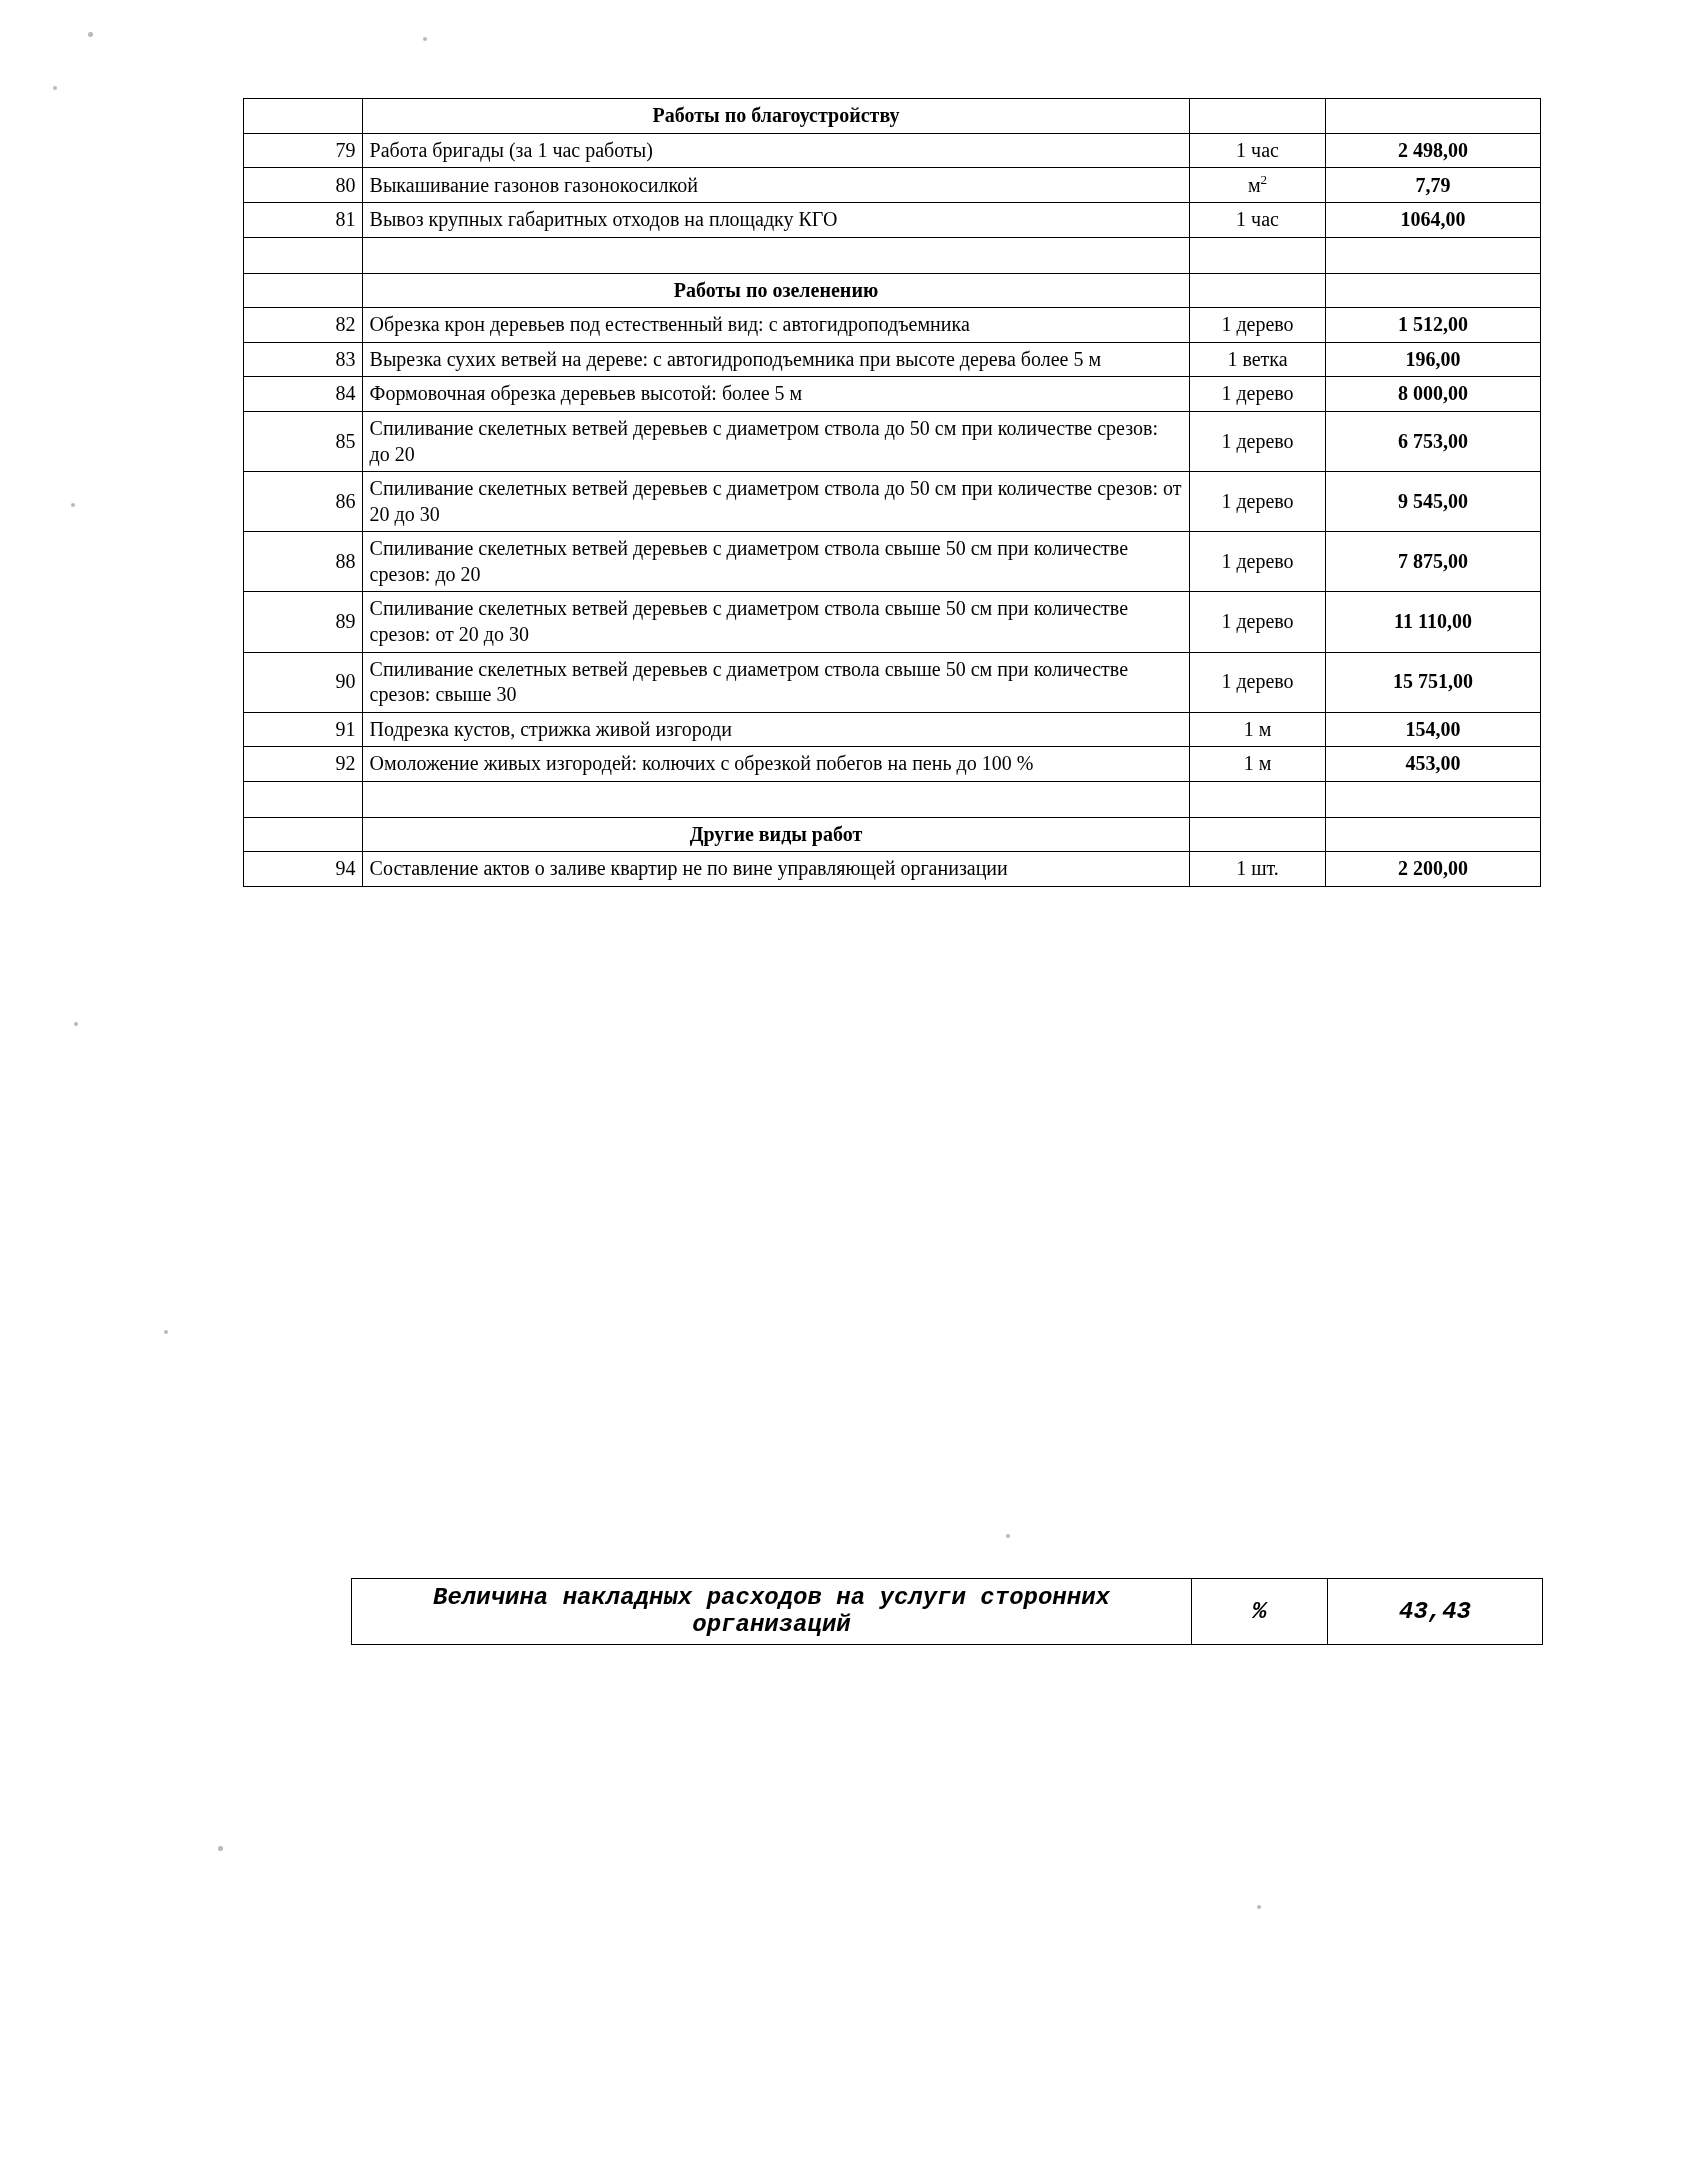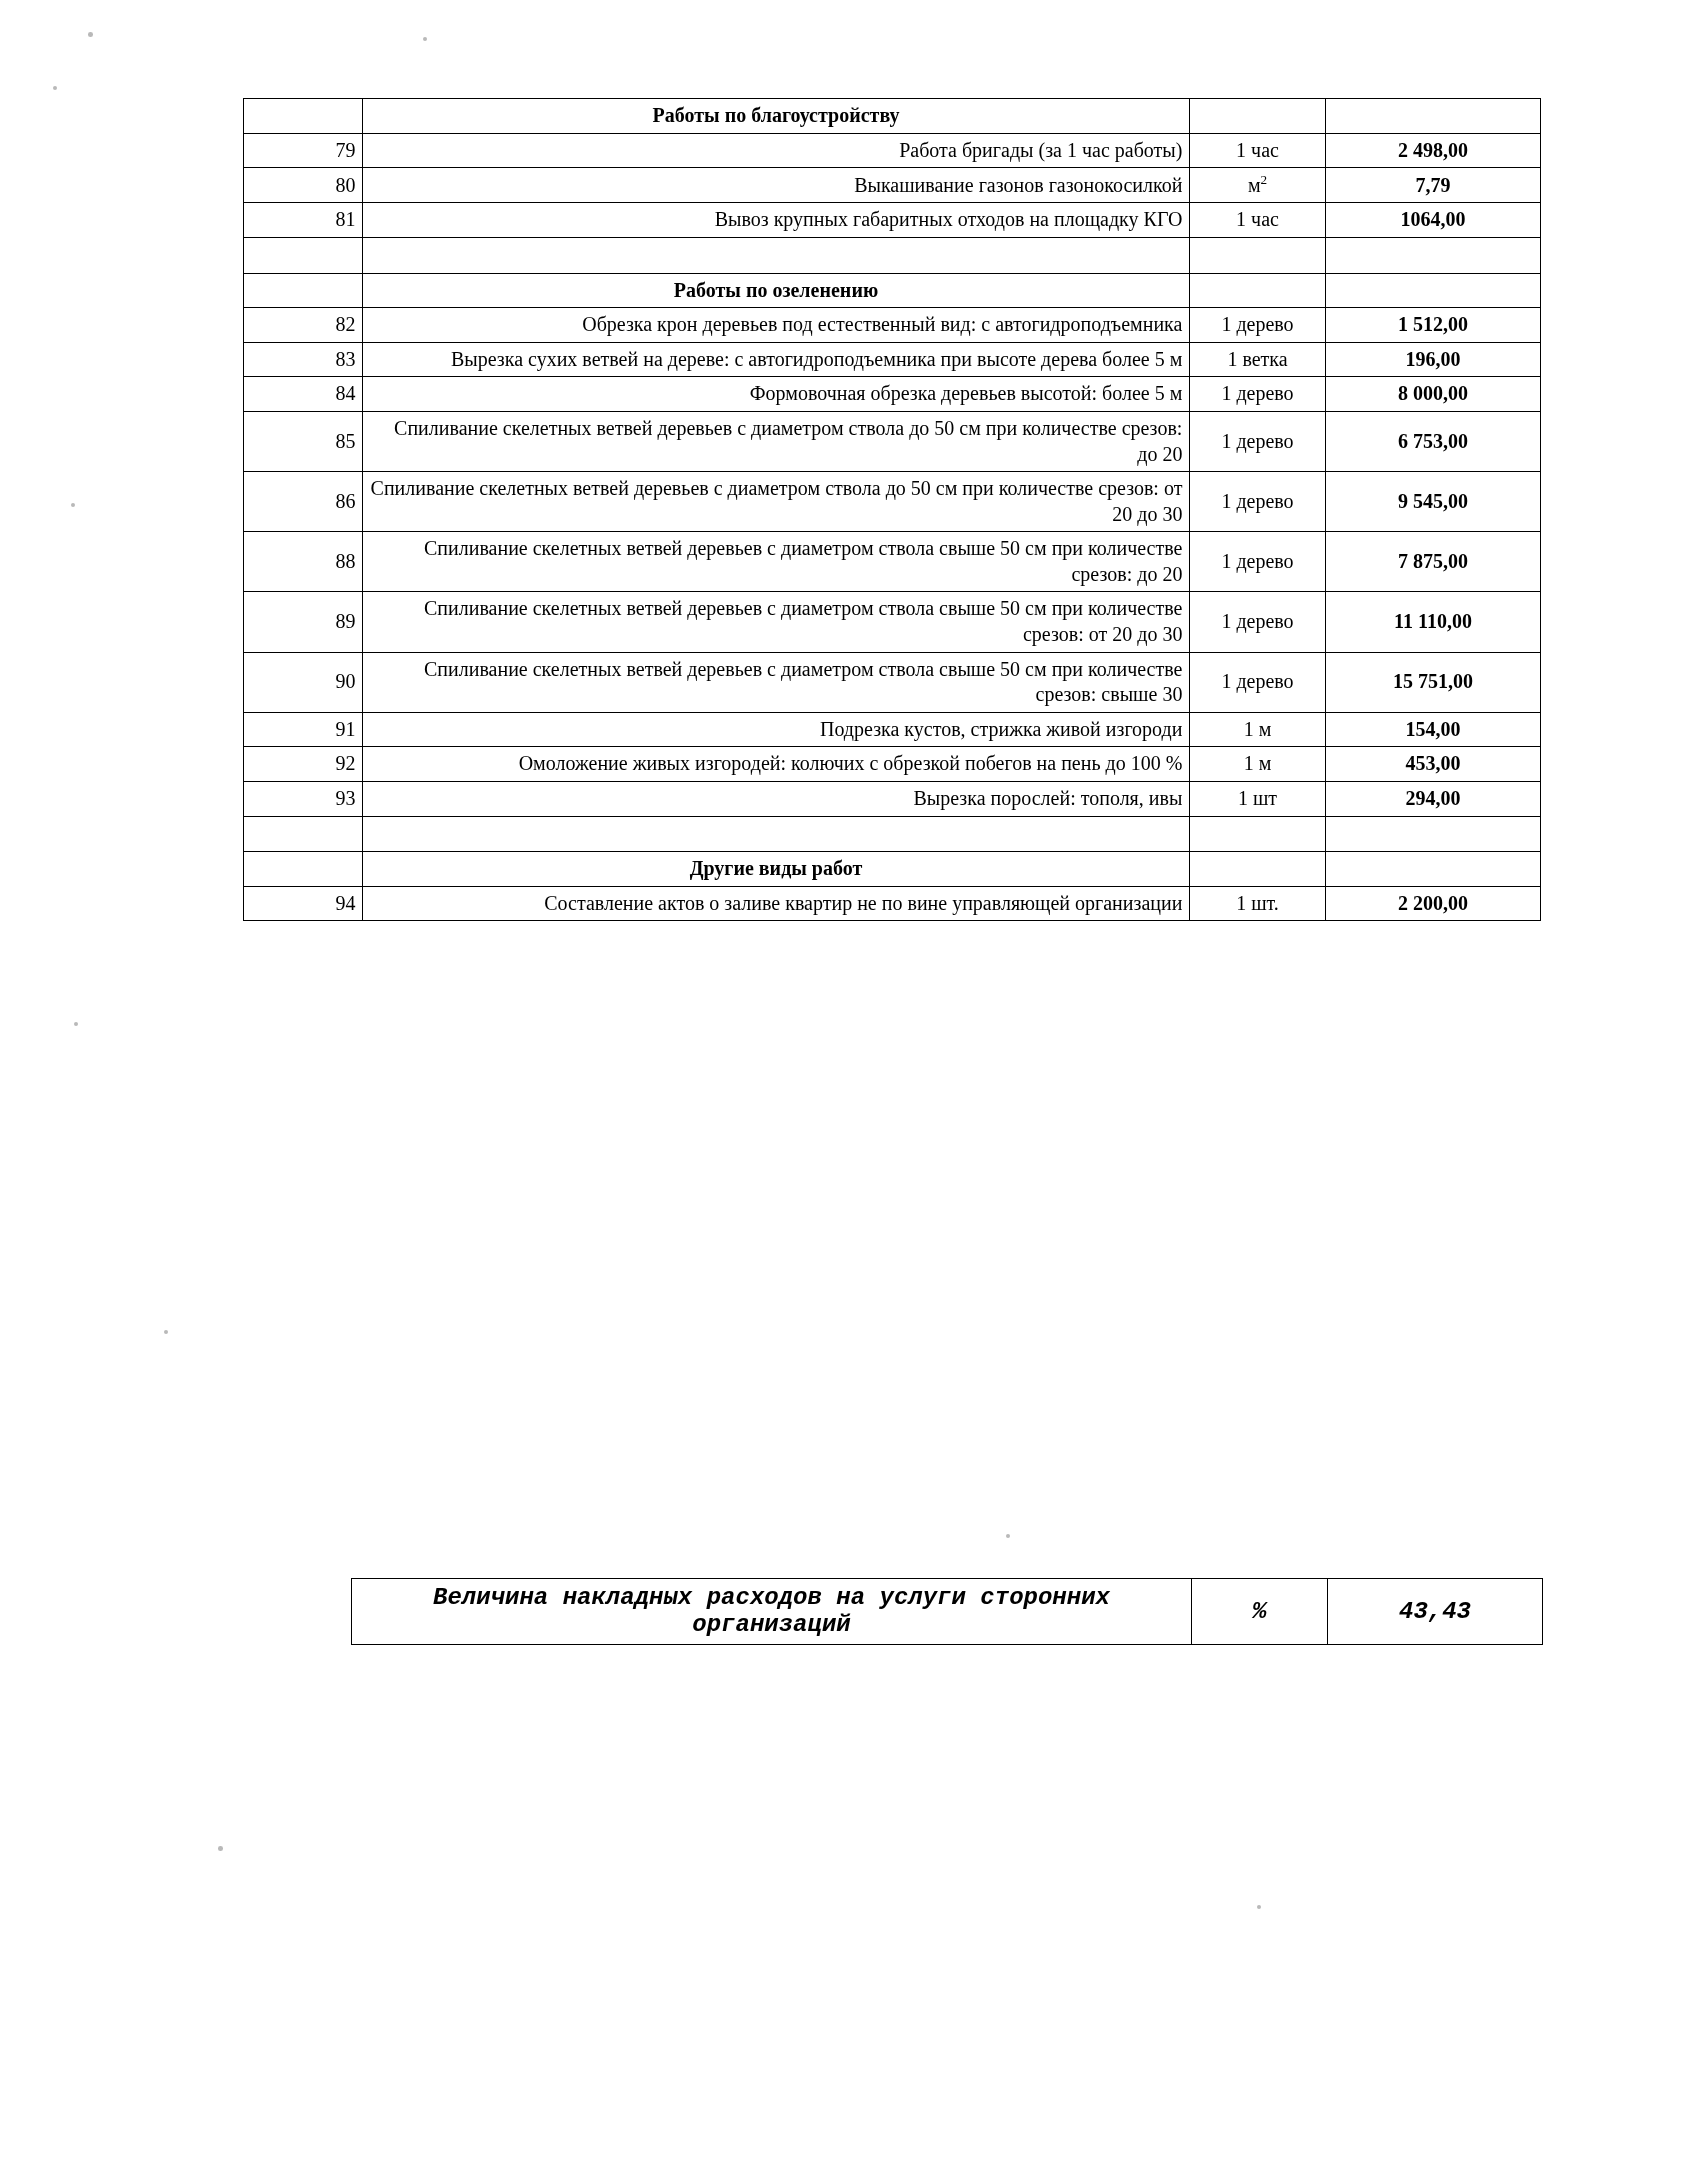--- a/index.html
+++ b/index.html
@@ -41,21 +41,21 @@
   col.c-num { width: 119px; }
   col.c-desc { width: 827px; }
   col.c-unit { width: 136px; }
   col.c-price { width: 215px; }
 
   td.num {
     text-align: right;
     font-size: 20.5px;
   }
   td.desc {
-    text-align: right;
+    text-align: left;
     font-size: 20.5px;
   }
   td.desc.italic {
   }
   td.unit {
     text-align: center;
     font-size: 18.5px;
   }
   td.price {
     text-align: center;
@@ -252,26 +252,20 @@
           <td class="price">154,00</td>
         </tr>
 
         <tr>
           <td class="num">92</td>
           <td class="desc">Омоложение живых изгородей: колючих с обрезкой побегов на пень до 100 %</td>
           <td class="unit">1 м</td>
           <td class="price">453,00</td>
         </tr>
 
-        <tr>
-          <td class="num">93</td>
-          <td class="desc">Вырезка порослей: тополя, ивы</td>
-          <td class="unit">1 шт</td>
-          <td class="price">294,00</td>
-        </tr>
 
         <tr class="spacer">
           <td class="num"></td>
           <td class="desc"></td>
           <td class="unit"></td>
           <td class="price"></td>
         </tr>
 
         <tr>
           <td class="num"></td>

